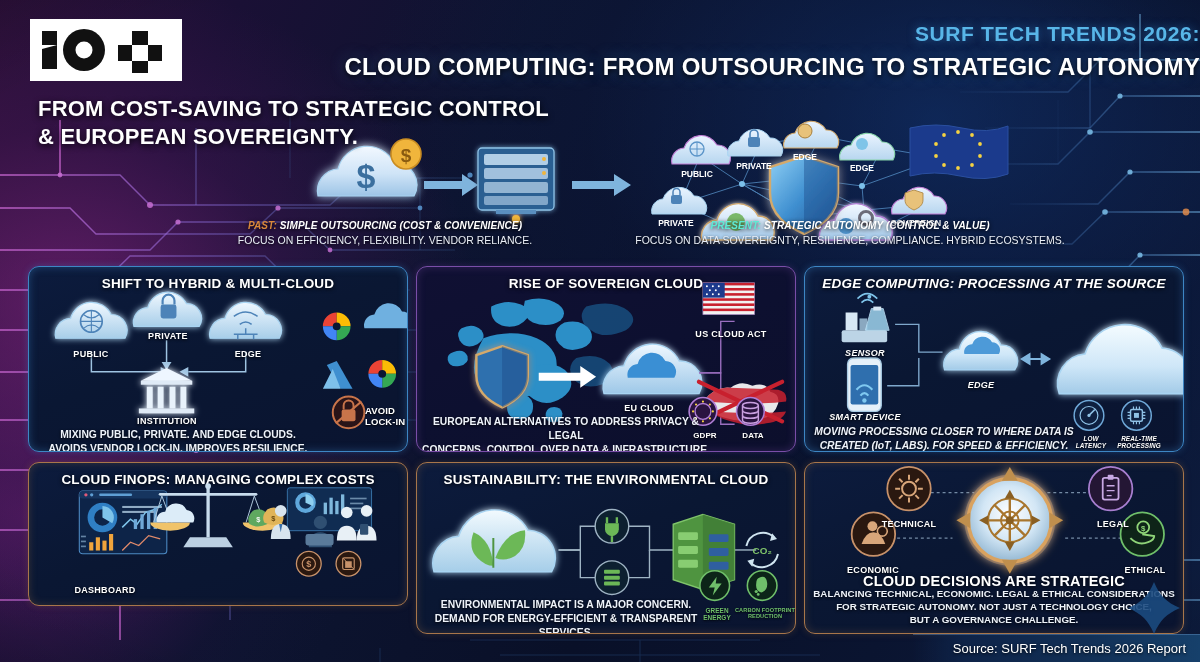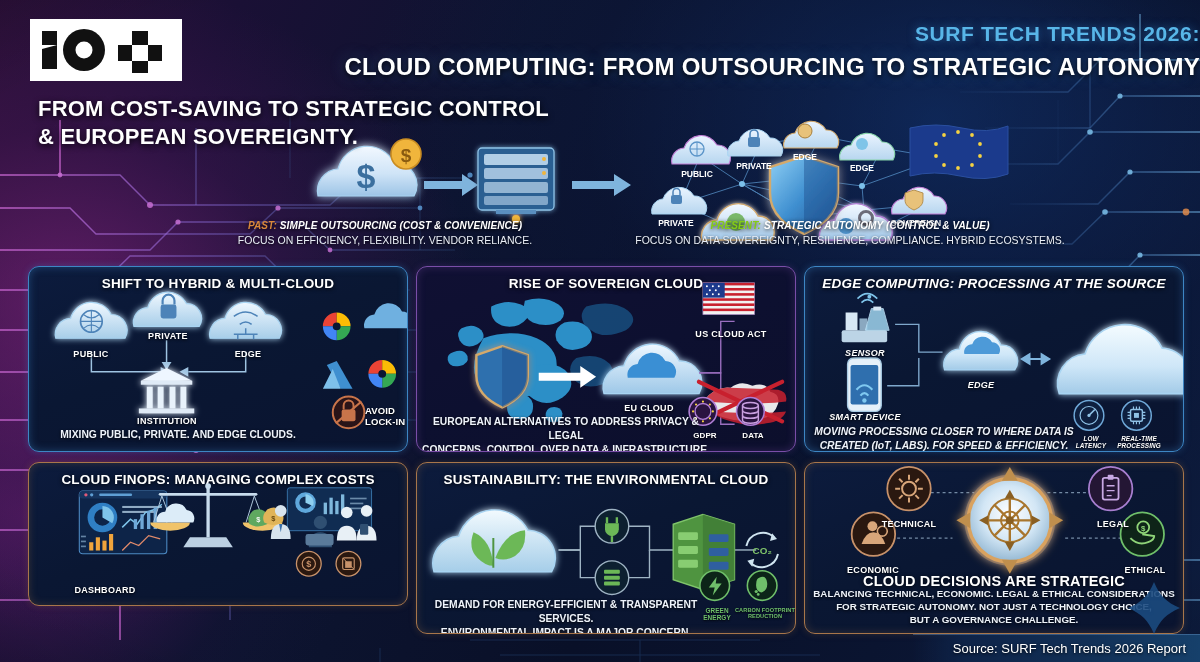--- a/index.html
+++ b/index.html
@@ -49,21 +49,21 @@
     color:#ffffff; text-shadow:0 2px 6px rgba(0,0,0,0.9);
   }
 
   
   .hero { position:absolute; left:0; top:118px; width:1200px; height:140px; z-index:4; }
 
   .cap { position:absolute; text-align:center; z-index:5; }
   .cap .l1 { font-size:10px; font-weight:bold; letter-spacing:0.1px; color:#fff;
              text-shadow:0 1px 4px rgba(0,0,0,0.9); white-space:nowrap;font-style:italic; }
   .cap .l1 .tag-past { color:#d9883a; }
-  .cap .l1 .tag-present { color:#84cc16; }
+  .cap .l1 .tag-present { color:#5eead4; }
   .cap .l2 { font-size:10.5px; font-weight:normal; margin-top:3px; color:#e9eef6;
              text-shadow:0 1px 3px rgba(0,0,0,0.9); white-space:nowrap; }
   #cap-past { left:175px; top:220px; width:420px; }
   #cap-present { left:600px; top:220px; width:500px; }
 
   
   .card {
     position:absolute; border-radius:11px; z-index:5;
     background:linear-gradient(160deg, #0c1b3d 0%, #0a1733 45%, #0a1430 100%);
     overflow:hidden;
@@ -450,20 +450,21 @@
       <path d="M-5 -3 v-4 a5 5 0 0 1 10 0 v4" fill="none" stroke="#c8744a" stroke-width="2"></path>
       <path d="M-13 11 L13 -11" stroke="#c8744a" stroke-width="2.2"></path>
     </g>
   </svg>
   <div class="node-lab" style="left:62px; top:82px;">PUBLIC</div>
   <div class="node-lab" style="left:139px; top:64px;">PRIVATE</div>
   <div class="node-lab" style="left:219px; top:82px;">EDGE</div>
   <div class="node-lab" style="left:138px; top:149px;">INSTITUTION</div>
   <div class="card-desc" style="left:4px; width:290px; top:161px;">
     <div>MIXING PUBLIC, PRIVATE. AND EDGE CLOUDS.</div>
+    <div>AVOIDS VENDOR LOCK-IN, IMPROVES RESILIENCE.</div>
   </div>
   <div class="mini" style="left:336px; top:139px; width:44px; text-align:left;">
     <div class="mlab" style="color:#ffffff; font-size:9.5px; margin:0;">AVOID</div>
     <div class="mlab" style="color:#ffffff; font-size:9.5px; margin:0;">LOCK-IN</div>
   </div>
 </div>
 
 <div class="card purple" id="card2">
   <div class="card-title">RISE OF SOVEREIGN CLOUD</div>
   <svg class="artboard" viewBox="0 0 380 186">
@@ -887,22 +888,22 @@
     <g transform="translate(348,124)">
       <circle cx="0" cy="0" r="15" fill="#0c2418" stroke="#6fbf6a" stroke-width="1.6"></circle>
       <path d="M-3 -8 q7 -3 8 5 q1 8 -6 10 q-6 -2 -5 -9 q0 -5 3 -6 z" fill="#6fbf6a"></path>
       <g fill="#6fbf6a">
           <circle cx="-6" cy="6" r="1.6"></circle>
           <circle cx="-4" cy="9" r="1.4"></circle>
         </g>
     </g>
   </svg>
   <div class="card-desc" style="left:4px; width:290px; top:135px;">
+    <div>ENVIRONMENTAL IMPACT IS A MAJOR CONCERN.</div>
     <div>DEMAND FOR ENERGY-EFFICIENT &amp; TRANSPARENT SERVICES.</div>
-    <div>ENVIRONMENTAL IMPACT IS A MAJOR CONCERN.</div>
   </div>
   <div class="mini" style="left:272px; top:142px;">
     <div class="mlab" style="color:#6fbf6a;">GREEN</div>
     <div class="mlab" style="color:#6fbf6a; margin-top:0;">ENERGY</div>
   </div>
   <div class="mini" style="left:316px; top:142px; width:64px;">
     <div class="mlab" style="color:#6fbf6a; font-size:5.6px;">CARBON FOOTPRINT</div>
     <div class="mlab" style="color:#6fbf6a; font-size:5.6px; margin-top:0;">REDUCTION</div>
   </div>
 </div>

